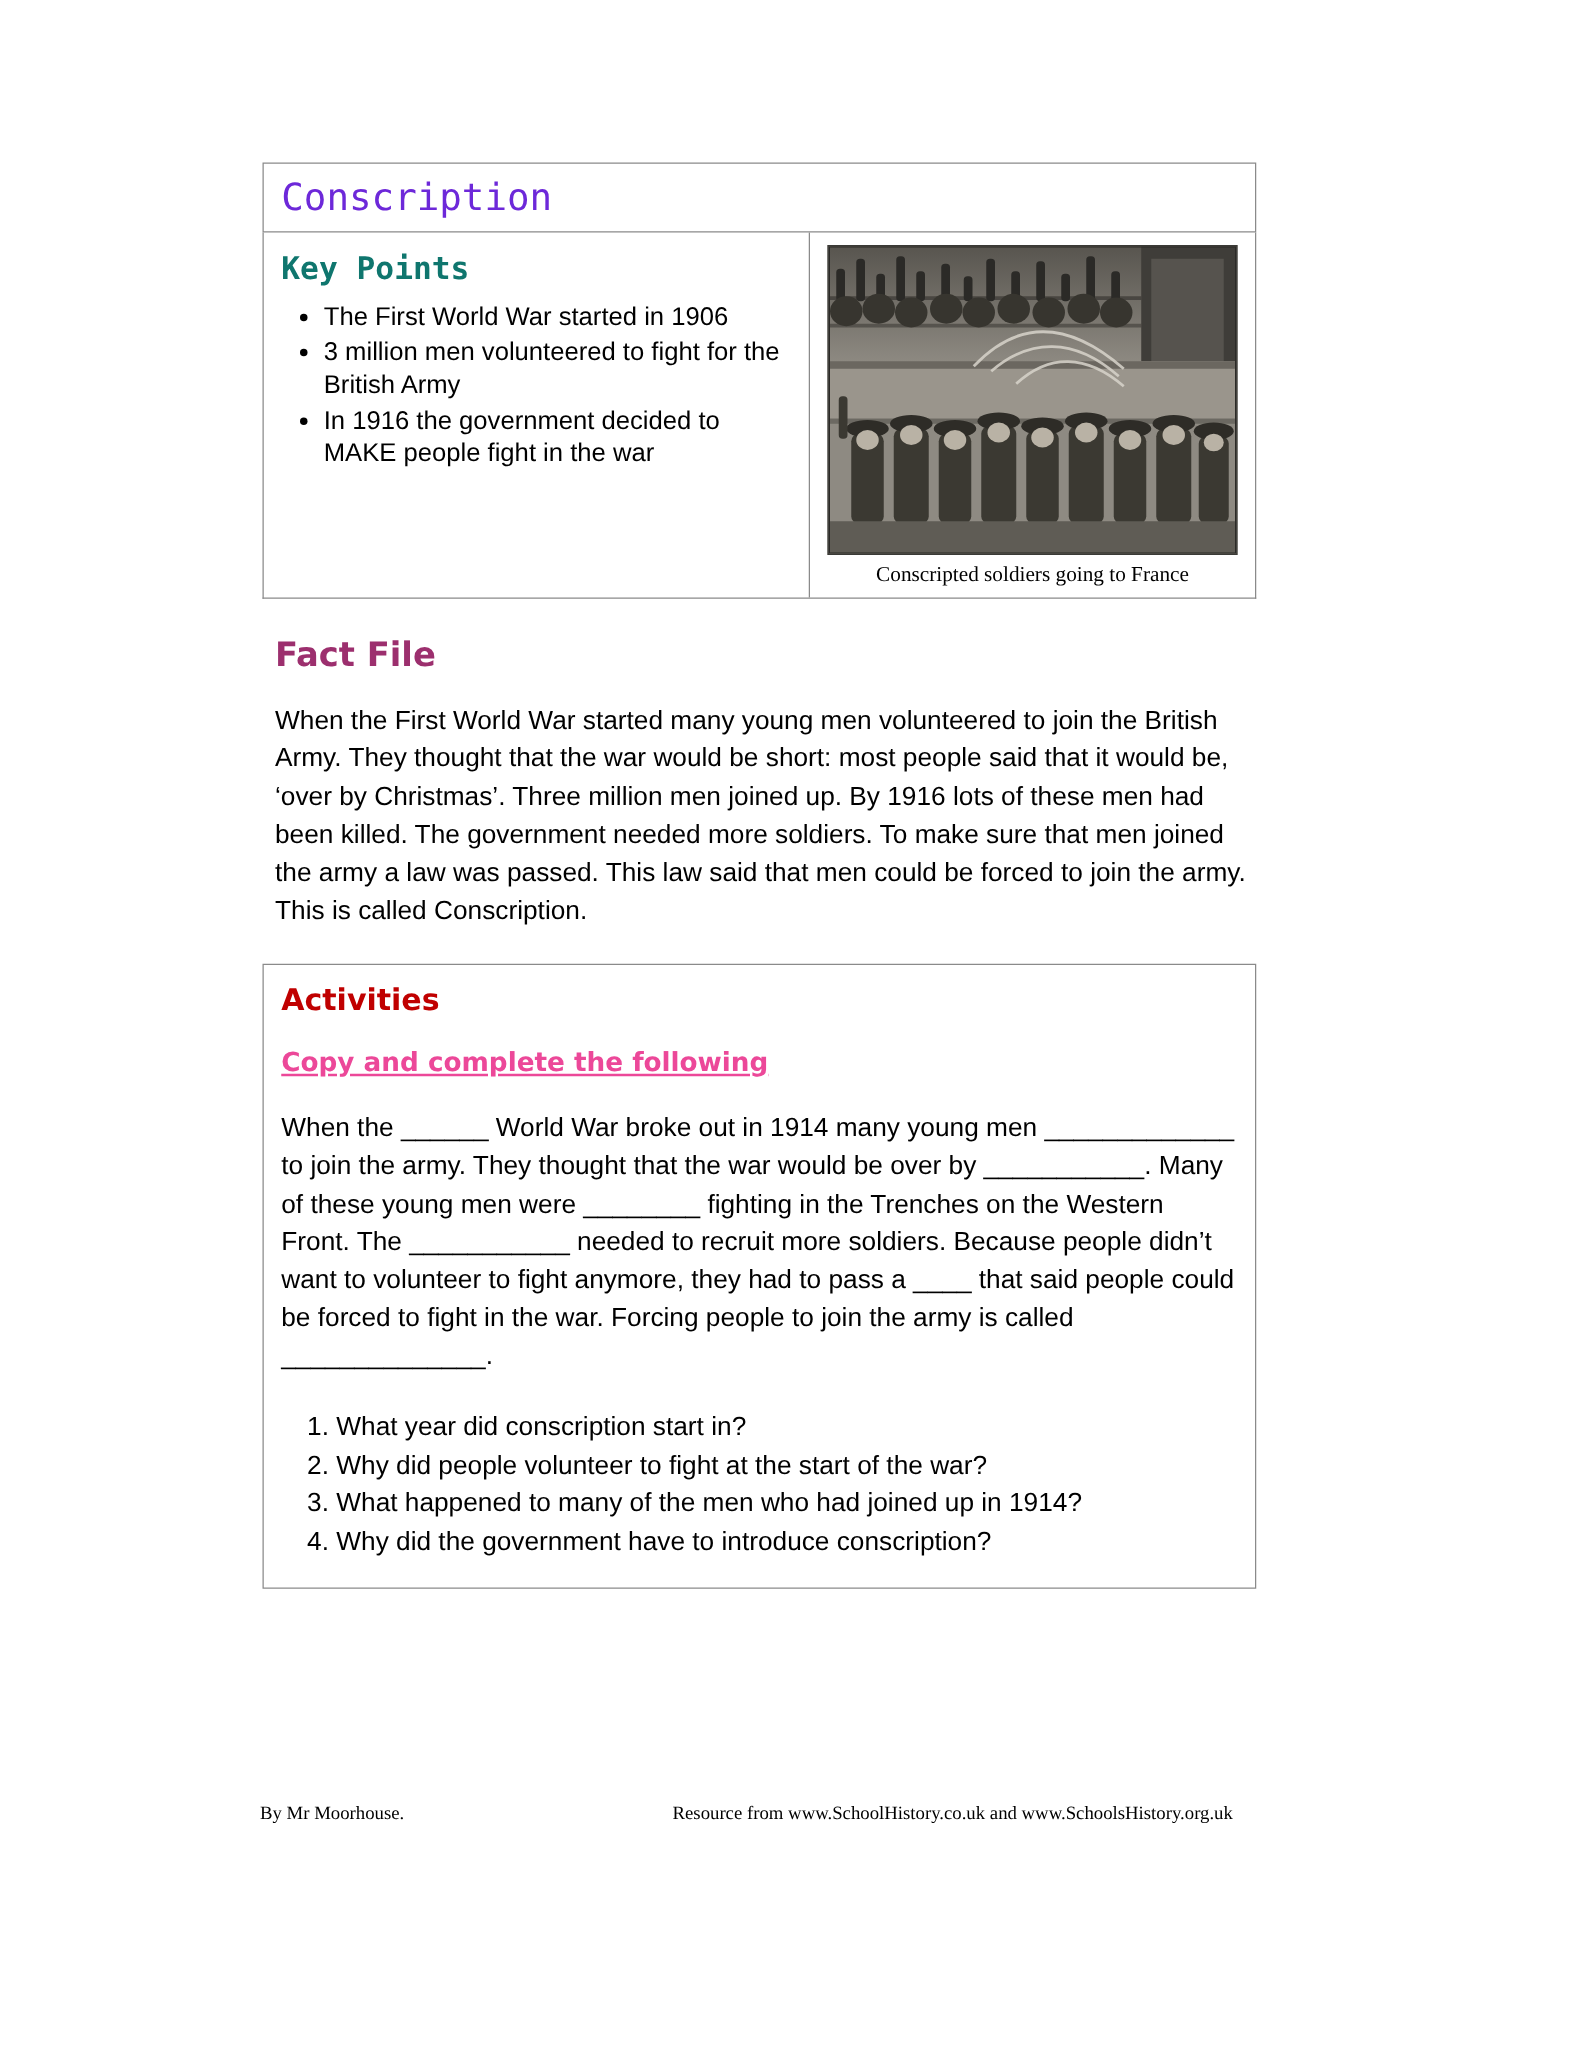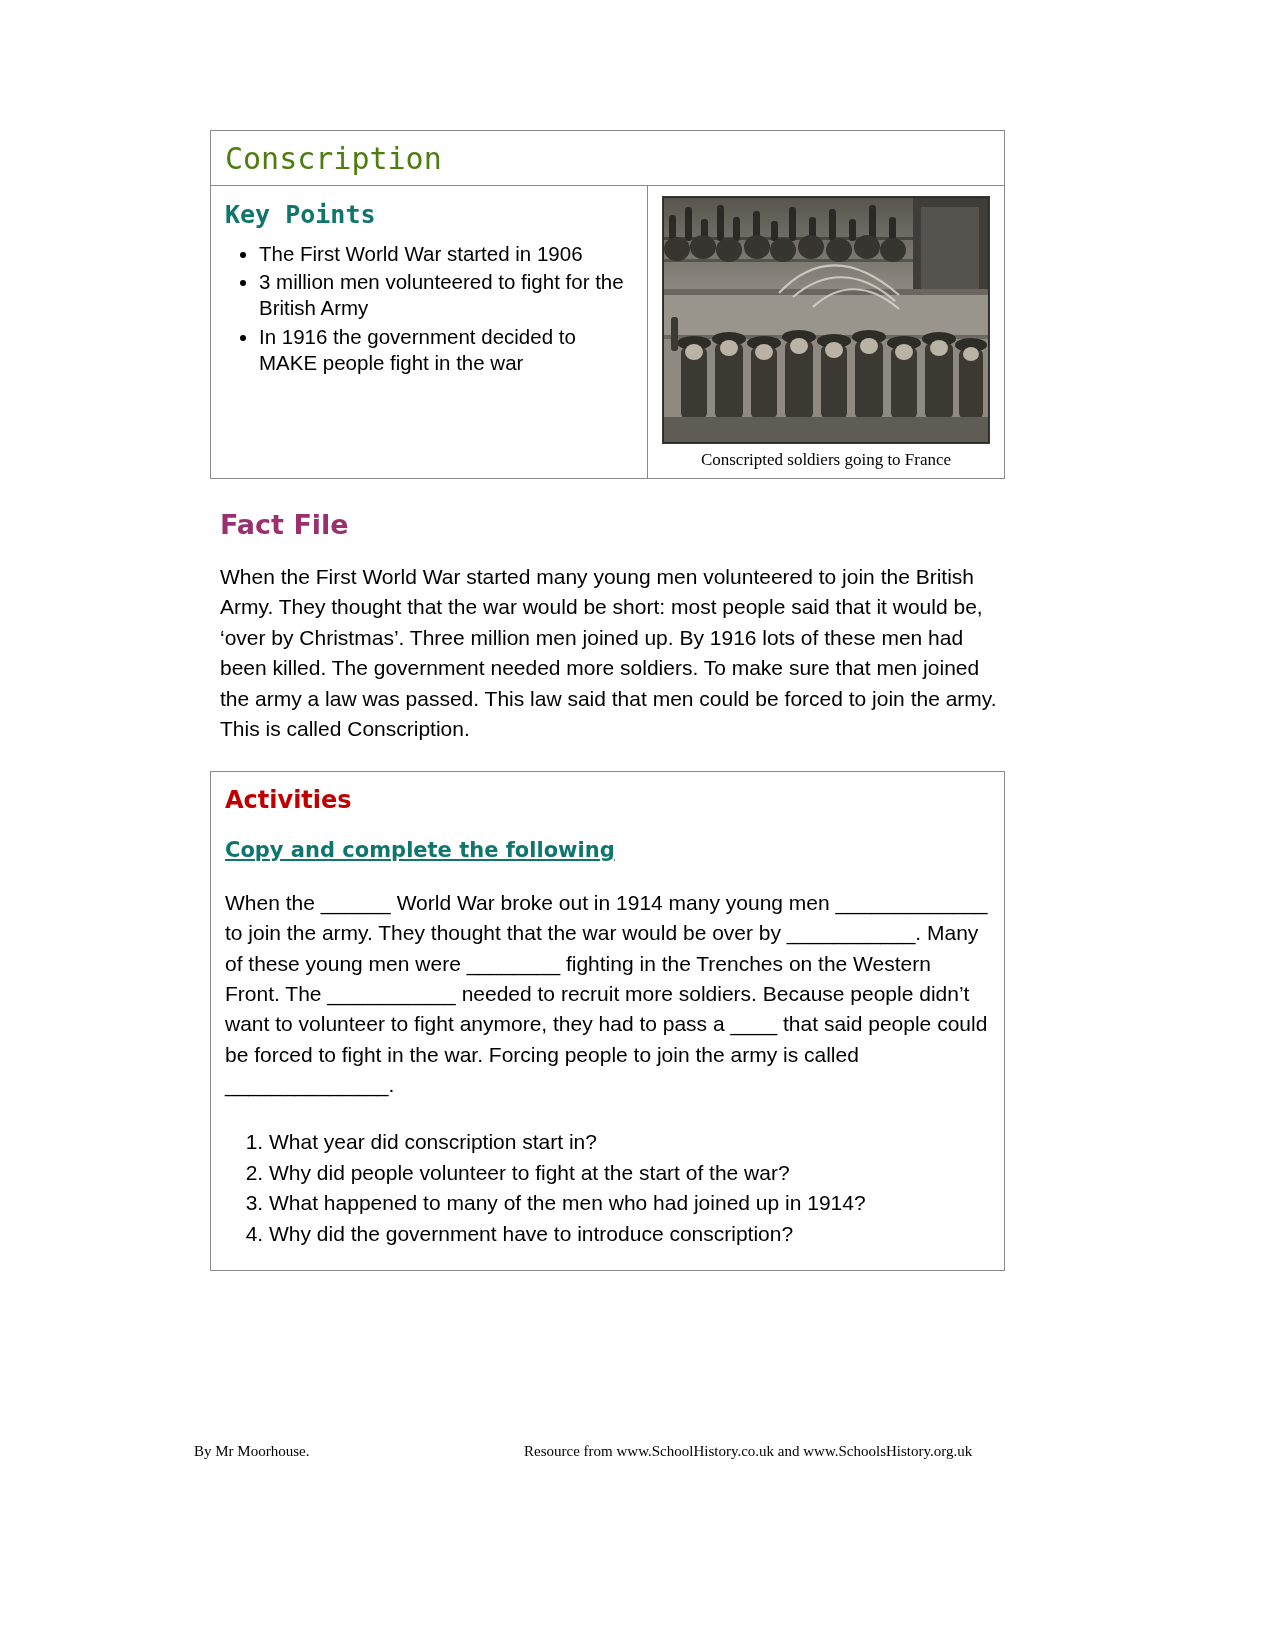--- a/index.html
+++ b/index.html
@@ -34,21 +34,21 @@
     height: 56px;
     display: flex;
     align-items: center;
     justify-content: space-between;
     padding: 0 14px;
     box-sizing: border-box;
   }
   .title-left {
     font-family: "DejaVu Sans Mono", monospace;
     font-size: 30px;
-    color: #4d7c0f;
+    color: #6d28d9;
     letter-spacing: 0px;
   }
   .title-right {
     font-family: "DejaVu Sans Mono", monospace;
     font-size: 30px;
     color: #a01010;
     letter-spacing: 0px;
   }
 
   
@@ -133,41 +133,41 @@
     font-family: "DejaVu Sans", sans-serif;
     font-weight: bold;
     font-size: 24px;
     color: #c00000;
     margin-bottom: 24px;
   }
   .act-sub {
     font-family: "DejaVu Sans", sans-serif;
     font-weight: bold;
     font-size: 21px;
-    color: #0f766e;
+    color: #ec4899;
     text-decoration: underline;
     margin-bottom: 26px;
   }
   .cloze {
     font-size: 21px;
     line-height: 1.45;
     margin: 0 0 26px 0;
   }
   .qlist {
     margin: 0;
     padding-left: 44px;
     font-size: 21px;
     line-height: 1.42;
   }
   .qlist li { margin-bottom: 1px; }
 
   
   .footer {
     position: absolute;
-    left: 194px;
+    left: 208px;
     top: 1443px;
     width: 795px;
     font-family: "Liberation Serif", serif;
     font-size: 15px;
     display: flex;
   }
   .footer-left { width: 330px; }
   .footer-right { flex: 1; }
 </style>
 </head>

